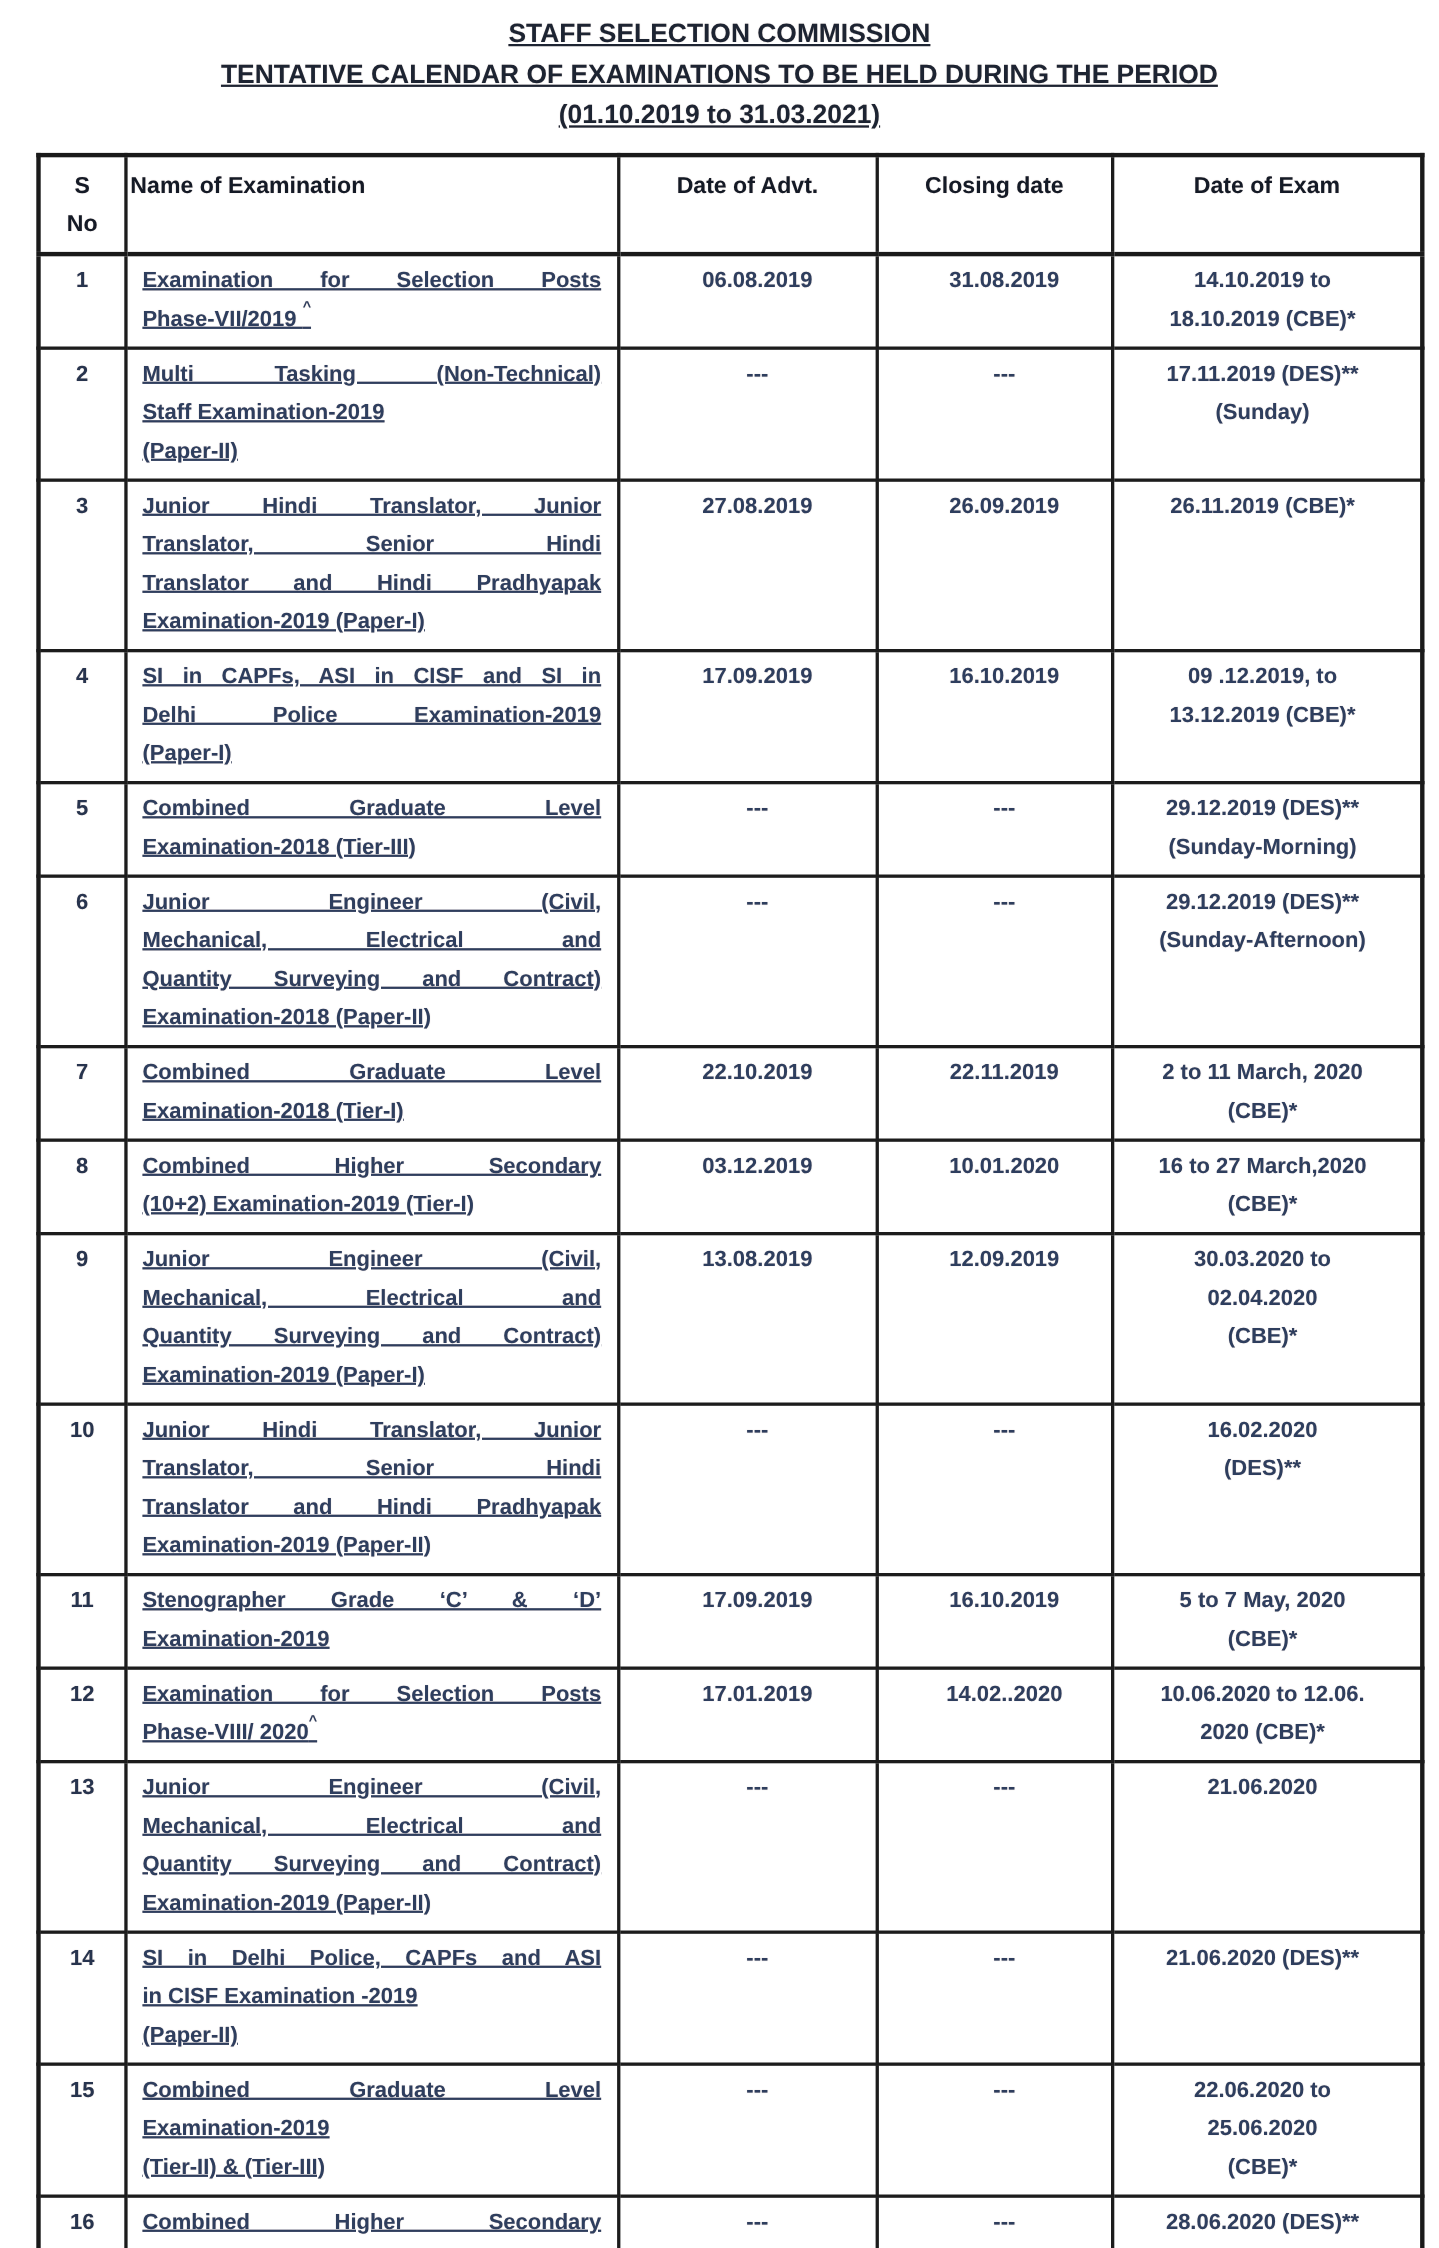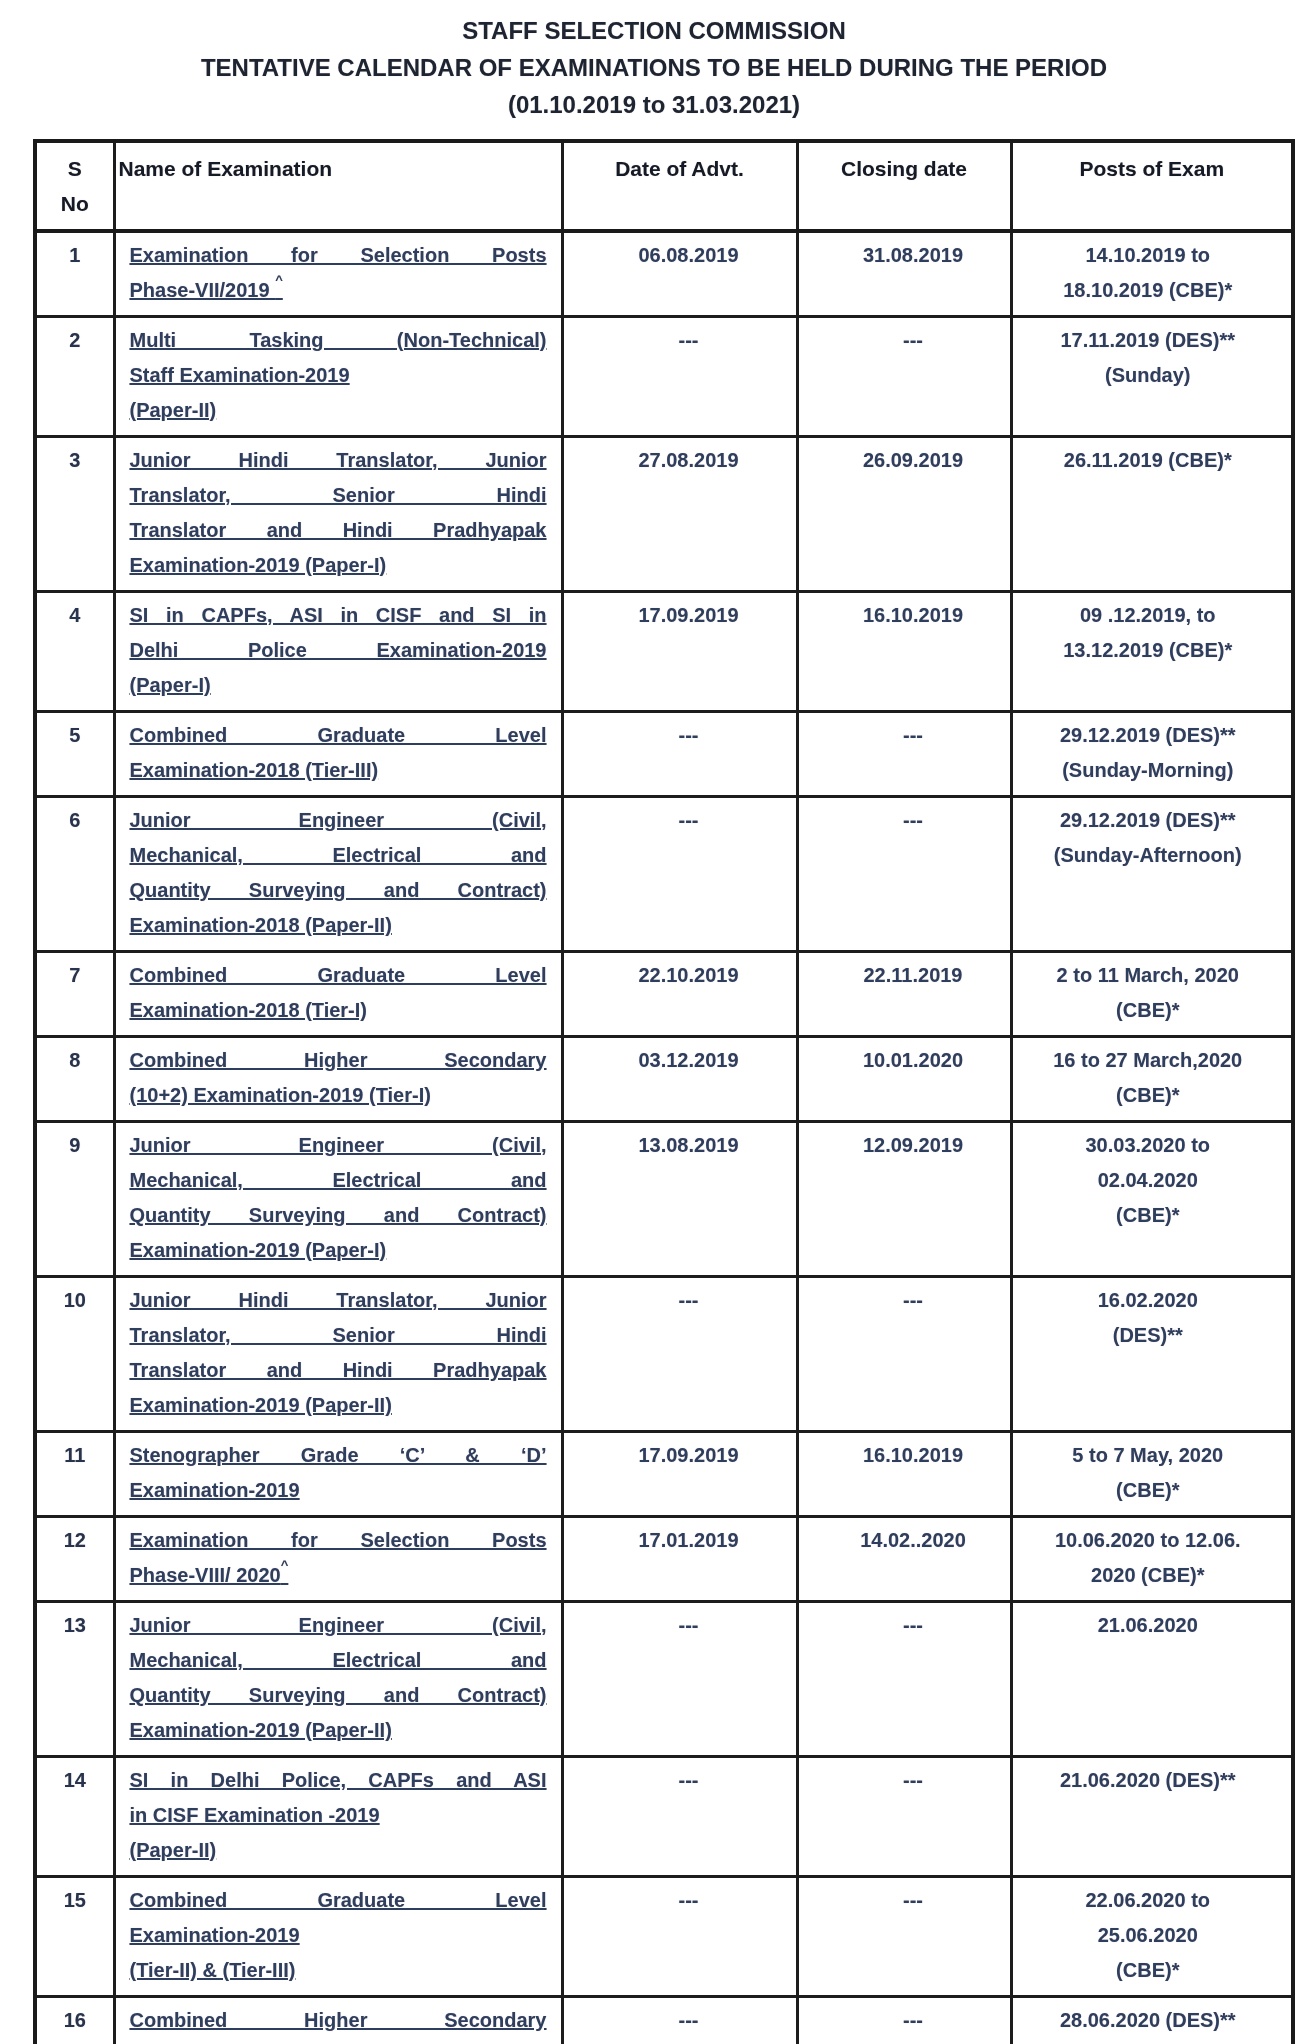--- a/index.html
+++ b/index.html
@@ -18,20 +18,21 @@
     width: 1308px;
     padding-top: 12px;
   }
   
   .doc-title {
     text-align: center;
     color: #1d2432;
     font-size: 24px;
     line-height: 37px;
     text-shadow: 0 0 1px rgba(120, 80, 70, 0.35);
+    text-decoration: underline;
   }
   
   table.exam-table {
     margin: 16px 0 0 33px;
     width: 1258px;
     border-collapse: collapse;
     table-layout: fixed;
     border: 4px solid #1a1a1a;
   }
   col.c-sno     { width: 79px;  }
@@ -93,21 +94,21 @@
         <col class="c-closing">
         <col class="c-exam">
     </colgroup>
     <thead>
       <tr>
         <th class="h-sno">S
 No</th>
         <th class="h-name">Name of Examination</th>
         <th class="h-advt">Date of Advt.</th>
         <th class="h-closing">Closing date</th>
-        <th class="h-exam">Posts of Exam</th>
+        <th class="h-exam">Date of Exam</th>
       </tr>
     </thead>
     <tbody id="table-body">
         <tr>
           <td class="cell-sno">1</td>
           <td class="cell-name">
             <div class="nline j">Examination for Selection Posts</div>
             <div class="nline">Phase-VII/2019 <sup>^</sup></div>
           </td>
           <td class="cell-advt">06.08.2019</td>

